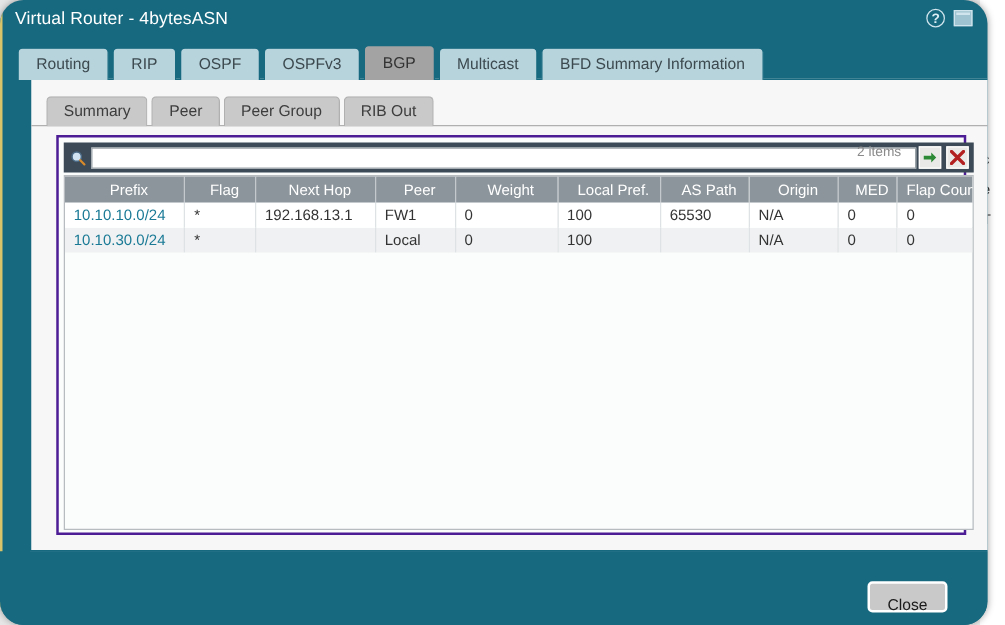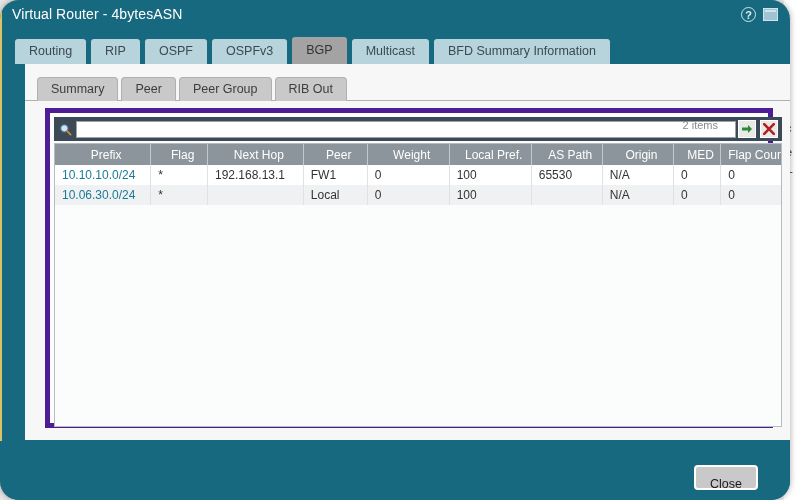--- a/index.html
+++ b/index.html
@@ -217,21 +217,21 @@
   }
 
   
   #panel {
     position: absolute;
     left: 20px;
     top: 44px;
     width: 728px;
     height: 320px;
     background: #fbfcfc;
-    border: 5px solid #4c1d95;
+    border: 2px solid #4c1d95;
     box-sizing: border-box;
   }
 
   
   #searchbar {
     position: absolute;
     left: 4px;
     top: 4px;
     width: 728px;
     height: 24px;
@@ -477,21 +477,21 @@
               <td>FW1</td>
               <td>0</td>
               <td>100</td>
               <td>65530</td>
               <td>N/A</td>
               <td>0</td>
               <td>0</td>
             </tr>
             <tr class="even">
               <td>
-                <a class="prefix-link">10.06.30.0/24</a>
+                <a class="prefix-link">10.10.30.0/24</a>
               </td>
               <td>*</td>
               <td></td>
               <td>Local</td>
               <td>0</td>
               <td>100</td>
               <td></td>
               <td>N/A</td>
               <td>0</td>
               <td>0</td>

